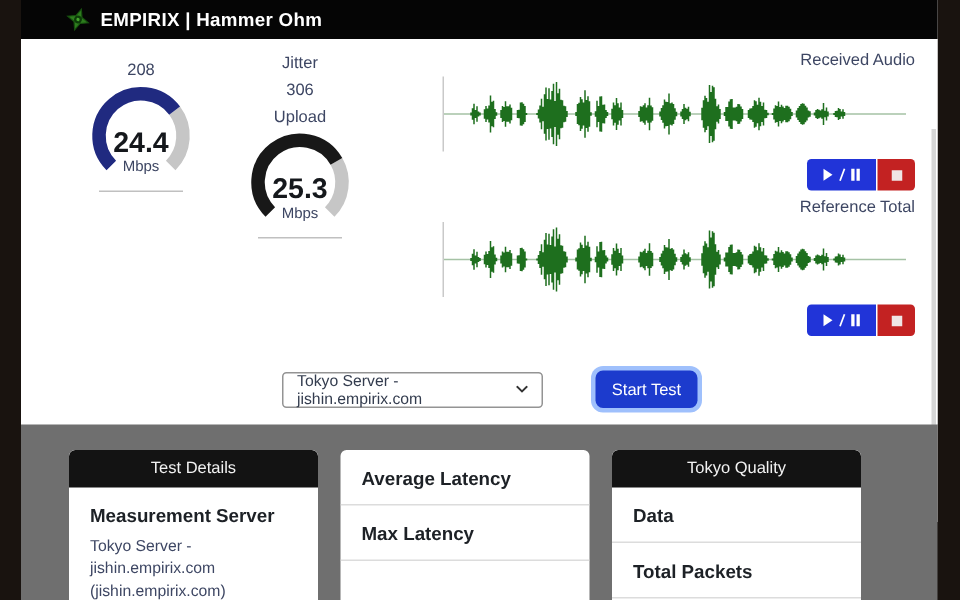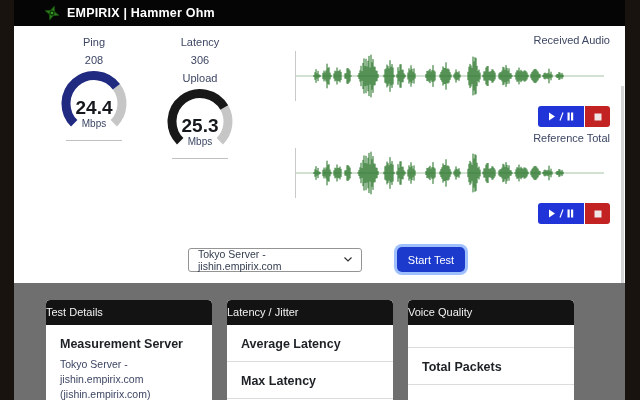--- a/index.html
+++ b/index.html
@@ -34,21 +34,21 @@
   .controls{position:absolute;left:174px;top:221px;display:flex;align-items:center;gap:35px;}
   .server-select{width:174px;height:24px;border:1px solid #949494;border-radius:3px;background:#fff;
     display:flex;align-items:center;justify-content:space-between;padding:0 9px;cursor:pointer;box-sizing:border-box;}
   .server-select span{font-size:10.5px;color:#333c4e;}
   .btn-start{width:68px;height:25px;background:#1c3bcd;color:#fff;font-size:11px;border:none;border-radius:5px;
     cursor:pointer;box-shadow:0 0 0 3px rgba(80,140,250,.55);font-family:"Liberation Sans",sans-serif;}
   
   .footer{position:absolute;left:0;top:283px;width:611px;height:117px;background:#6f6f6f;overflow:hidden;}
   .cards{display:flex;gap:15px;padding:17px 0 0 32px;}
   .card{width:166px;background:#fff;border-radius:4px;height:140px;overflow:hidden;}
-  .card-header{height:25px;line-height:25px;background:#131313;color:#f2f2f2;font-size:11px;
+  .card-header{height:25px;line-height:25px;background:#131313;color:#f2f2f2;font-size:11px;text-align:center;
     border-radius:4px 4px 0 0;}
   .card-section{padding:12px 14px 10px;border-bottom:1px solid #dcdcdc;}
   .card-section h4{margin:0;font-size:12.5px;font-weight:bold;color:#1d2126;}
   .card-line{font-size:10.5px;color:#3d4663;line-height:15px;margin-top:6px;}
   .card-line + .card-line{margin-top:0;}
   .scrollbar{position:absolute;right:1px;top:60px;width:3px;height:223px;background:#d6d6d6;}
 </style>
 </head>
 <body>
 
@@ -65,33 +65,32 @@
       </svg>
     </span>
     <span class="app-title">EMPIRIX | Hammer Ohm</span>
   </div>
 
   <div class="main">
 
     <div class="gauges">
 
       <div class="gauge-block">
-        <div class="stat-label">Ping</div>
         <div class="stat-value">208</div>
         <svg class="gauge-svg" width="100" height="62">
           <path class="gauge-rest" fill="none" stroke="#c6c6c6" stroke-width="9" d="M 72.43 16.74 A 28 28 0 0 1 69.80 53.30"></path>
           <path class="gauge-fill" fill="none" stroke-width="9" d="M 30.20 53.30 A 28 28 0 1 1 72.43 16.74" stroke="#202a80"></path>
           <text class="gauge-num" x="50" y="44" text-anchor="middle">24.4</text>
           <text class="gauge-unit" x="50" y="57" text-anchor="middle">Mbps</text>
         </svg>
         <div class="gauge-underline"></div>
       </div>
 
       <div class="gauge-block">
-        <div class="stat-label">Latency</div>
+        <div class="stat-label">Jitter</div>
         <div class="stat-value">306</div>
         <div class="gauge-label">Upload</div>
         <svg class="gauge-svg" width="100" height="62">
           <path class="gauge-rest" fill="none" stroke="#c6c6c6" stroke-width="9" d="M 74.29 19.57 A 28 28 0 0 1 69.80 53.30"></path>
           <path class="gauge-fill" fill="none" stroke-width="9" d="M 30.20 53.30 A 28 28 0 1 1 74.29 19.57" stroke="#181818"></path>
           <text class="gauge-num" x="50" y="44" text-anchor="middle">25.3</text>
           <text class="gauge-unit" x="50" y="57" text-anchor="middle">Mbps</text>
         </svg>
         <div class="gauge-underline"></div>
       </div>
@@ -168,32 +167,32 @@
       <div class="card">
         <div class="card-header">Test Details</div>
         <div class="card-section">
           <h4>Measurement Server</h4>
           <div class="card-line">Tokyo Server - jishin.empirix.com</div>
           <div class="card-line">(jishin.empirix.com)</div>
         </div>
       </div>
 
       <div class="card">
-        <div class="card-header">Latency / Jitter</div>
         <div class="card-section">
           <h4>Average Latency</h4>
         </div>
         <div class="card-section">
           <h4>Max Latency</h4>
         </div>
       </div>
 
       <div class="card">
-        <div class="card-header">Voice Quality</div>
+        <div class="card-header">Tokyo Quality</div>
         <div class="card-section">
+          <h4>Data</h4>
         </div>
         <div class="card-section">
           <h4>Total Packets</h4>
         </div>
       </div>
 
     </div>
   </div>
 </div>
 

